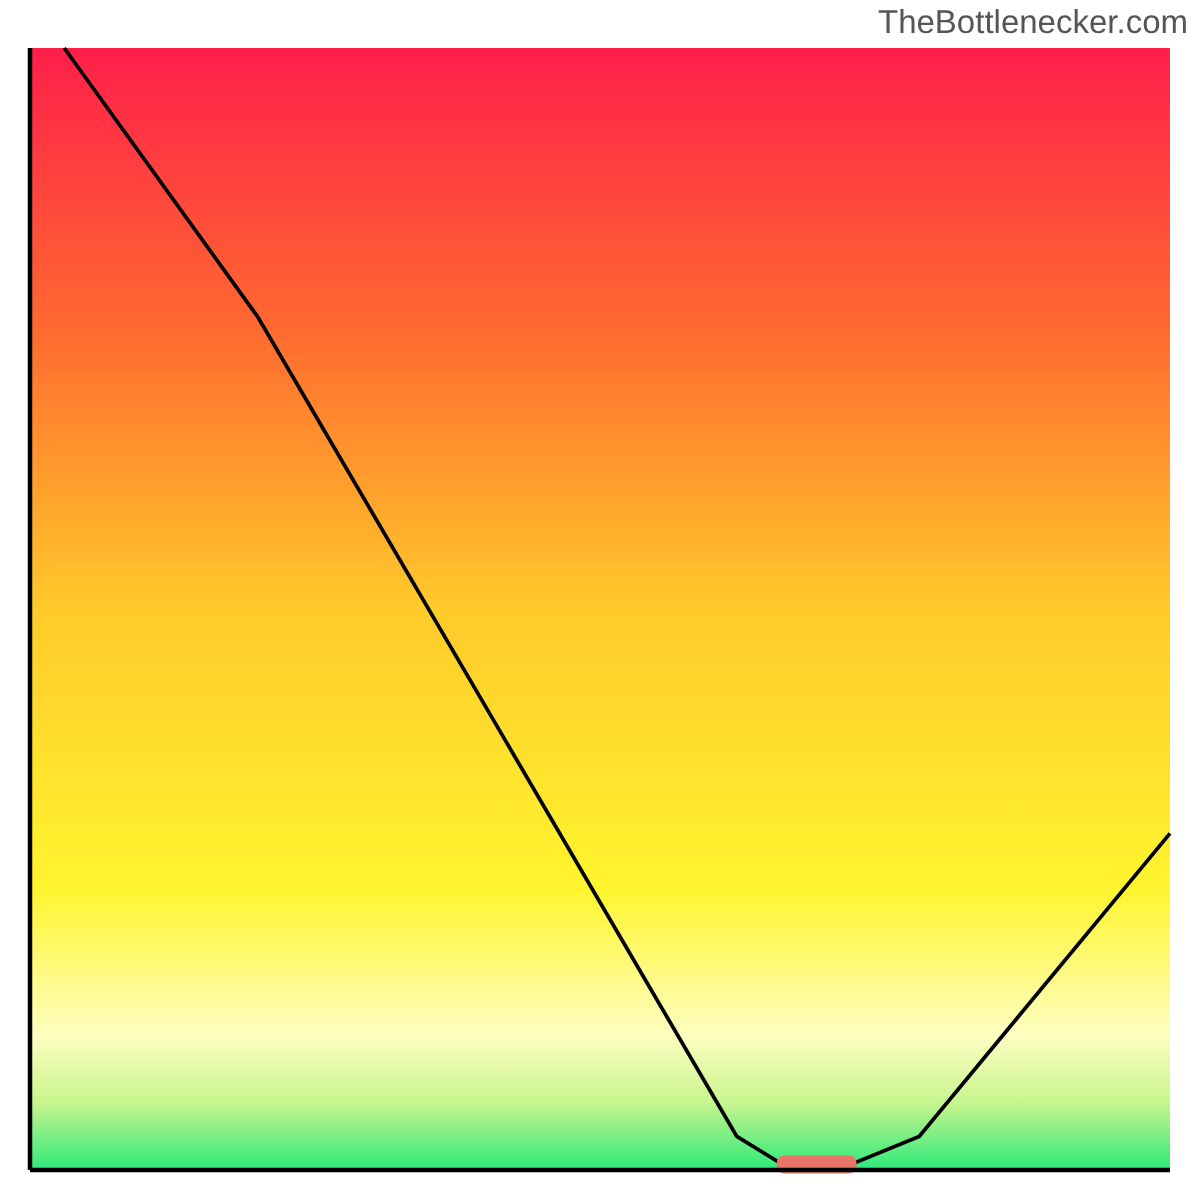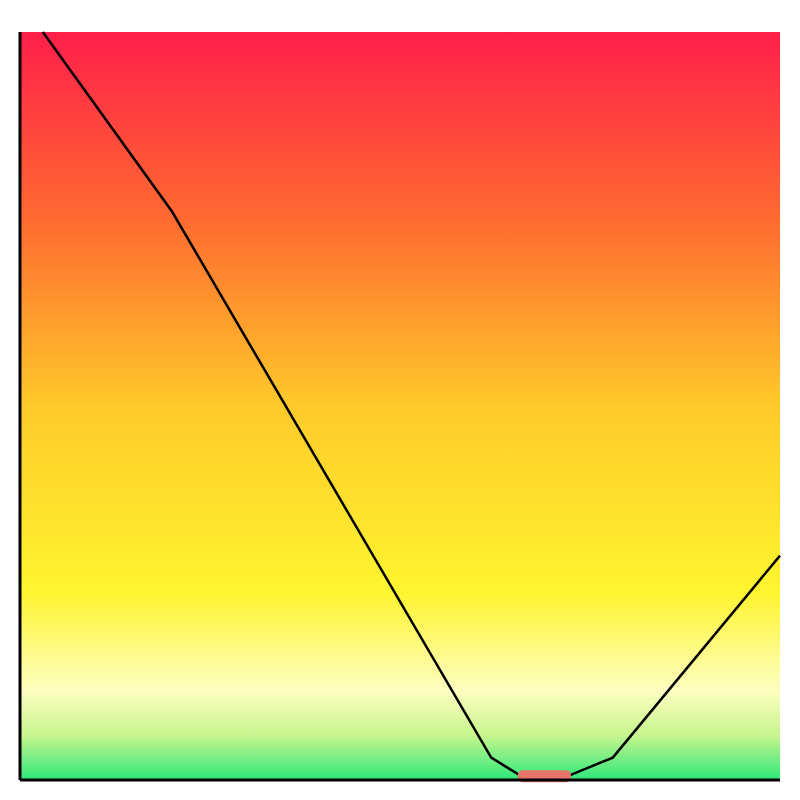--- a/index.html
+++ b/index.html
@@ -25,20 +25,21 @@
     z-index: 10;
   }
   svg {
     display: block;
   }
 </style>
 </head>
 <body>
 
 <div class="container">
+  <div class="watermark">TheBottlenecker.com</div>
   <svg id="chart-svg" width="800" height="800">
     <defs>
       <linearGradient id="bg-gradient" x1="0" y1="0" x2="0" y2="1">
           <stop offset="0%" stop-color="#ff1f4a"></stop>
           <stop offset="25%" stop-color="#ff6a30"></stop>
           <stop offset="50%" stop-color="#ffca2a"></stop>
           <stop offset="75%" stop-color="#fff52f"></stop>
           <stop offset="88%" stop-color="#fdfec0"></stop>
           <stop offset="94%" stop-color="#c8f58e"></stop>
           <stop offset="100%" stop-color="#2ee87a"></stop>

